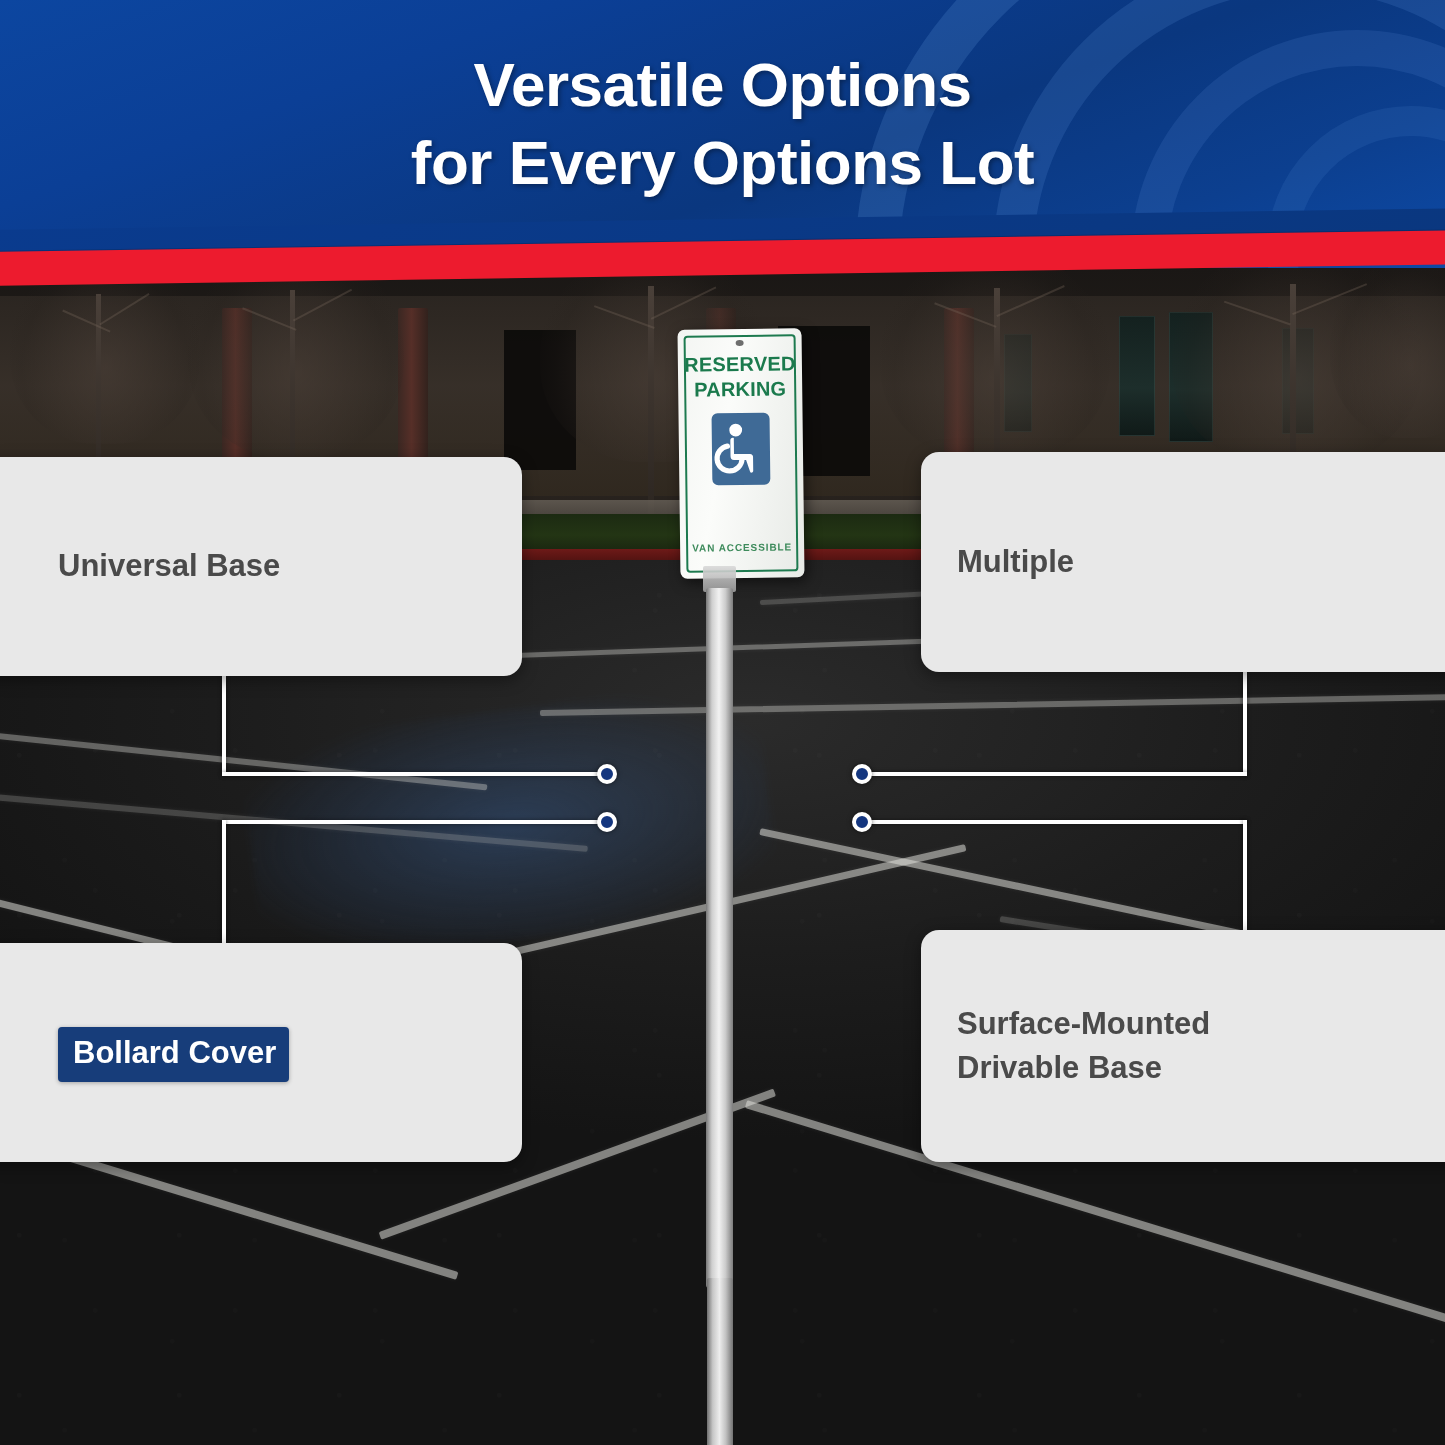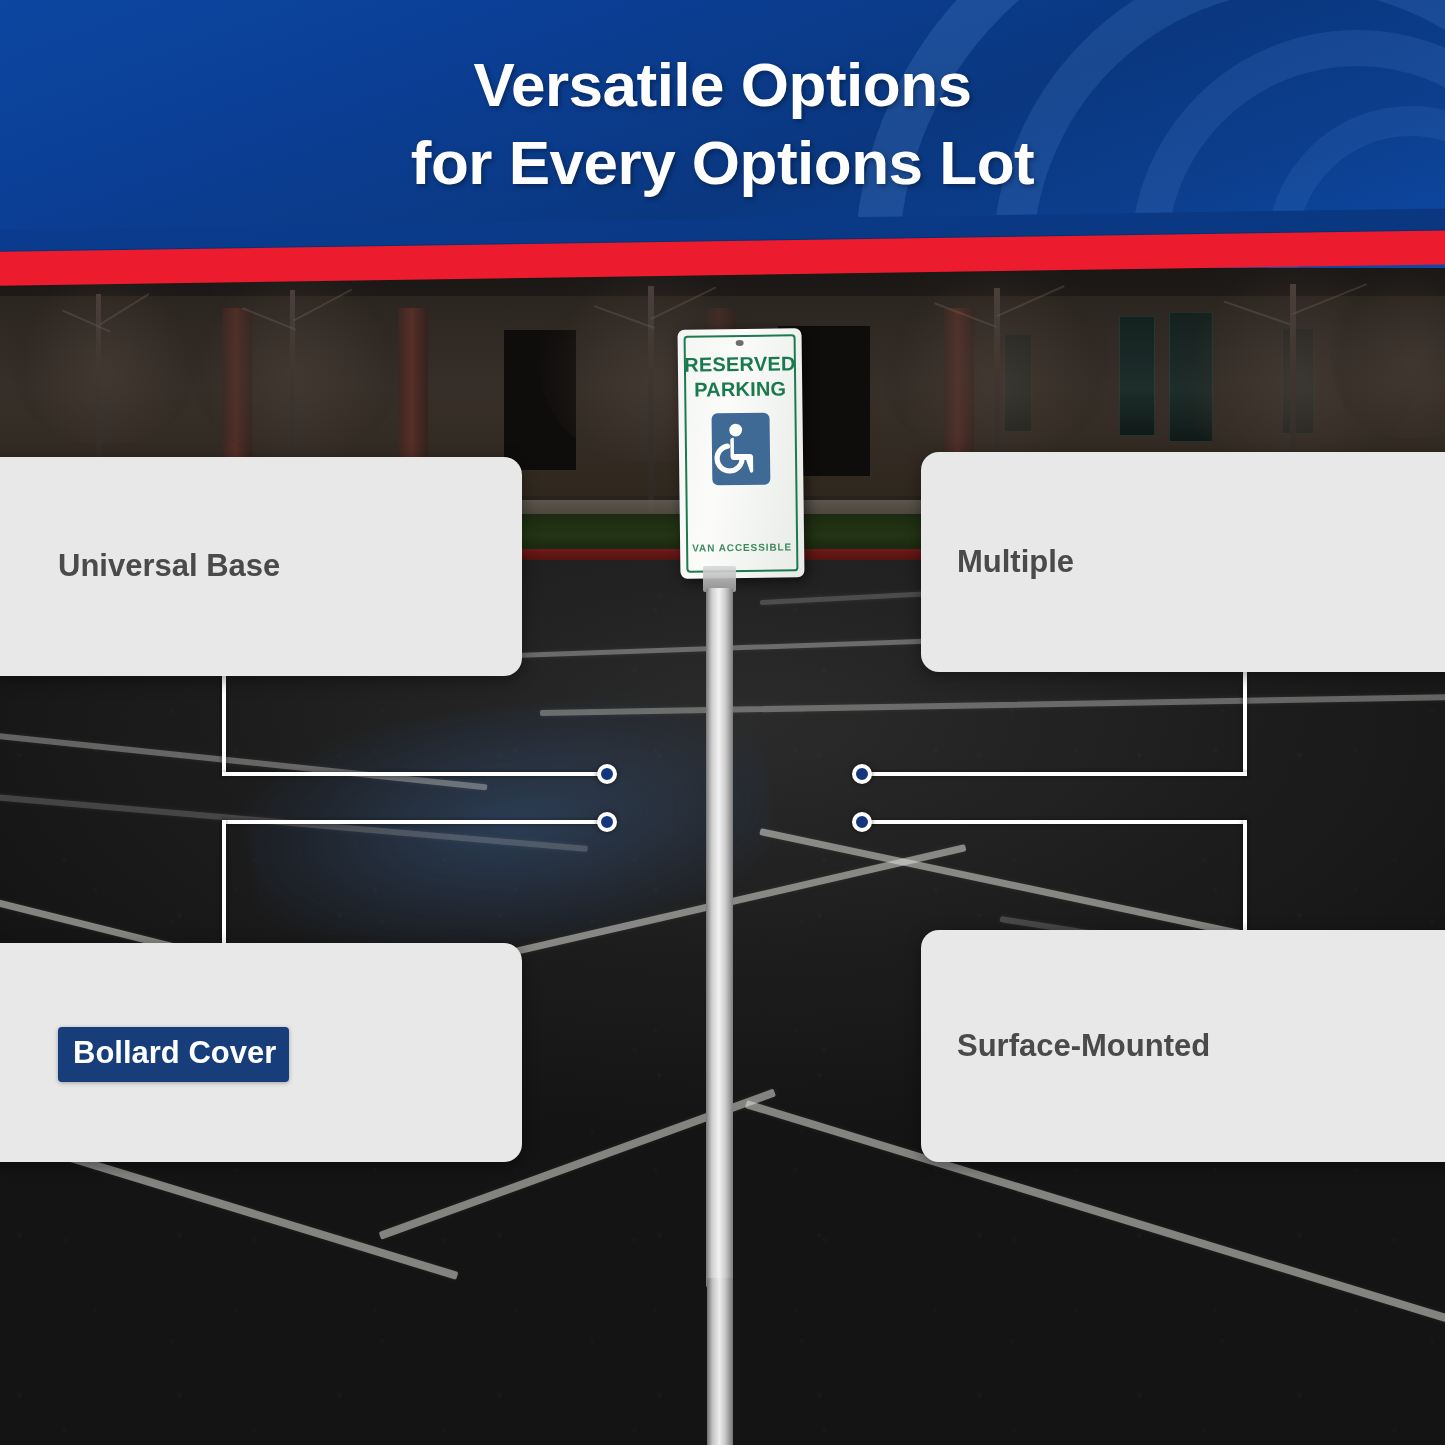--- a/index.html
+++ b/index.html
@@ -384,16 +384,17 @@
 
   <div class="card bl">
     <div class="card-text">
       <div><span class="badge">Bollard Cover</span></div>
     </div>
   </div>
 
   <div class="card br">
     <div class="card-text">
       <div>Surface-Mounted</div>
+      <div>Drivable Base</div>
     </div>
   </div>
 
 </div>
 
 </body></html>

